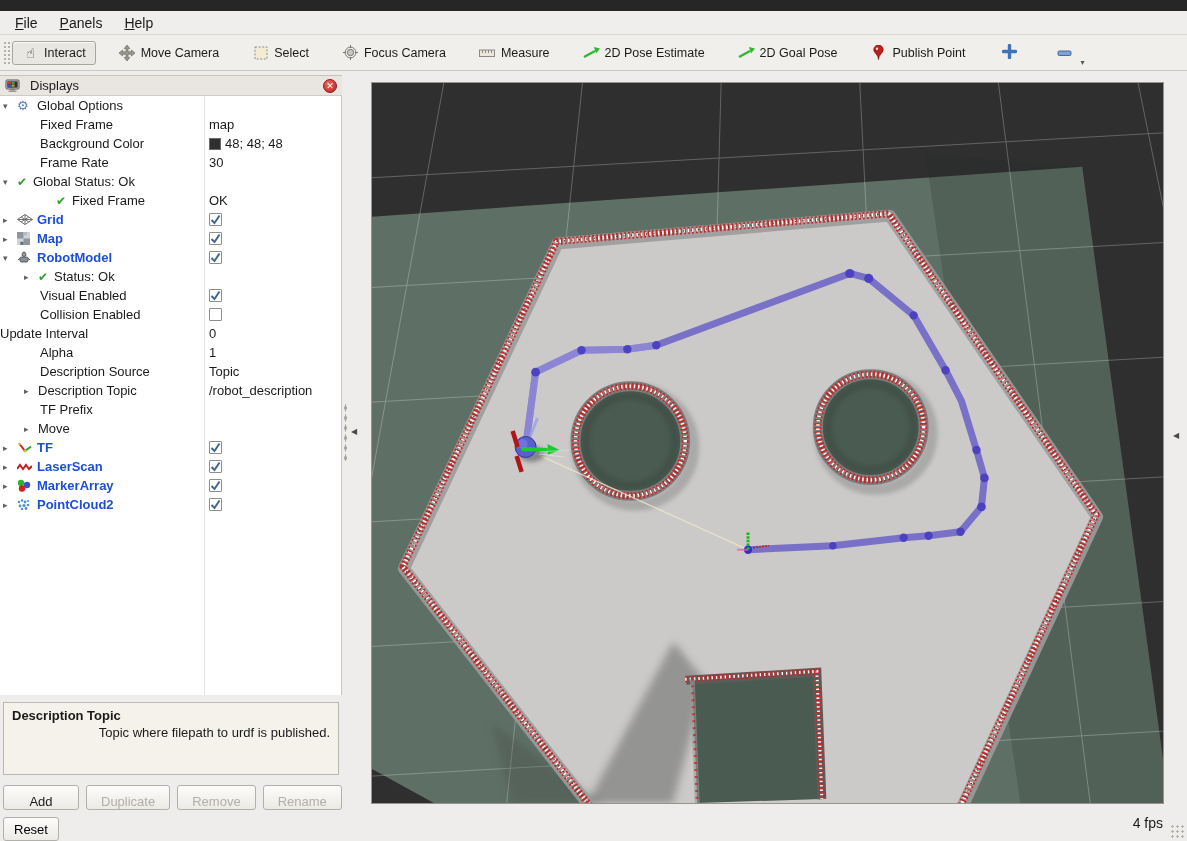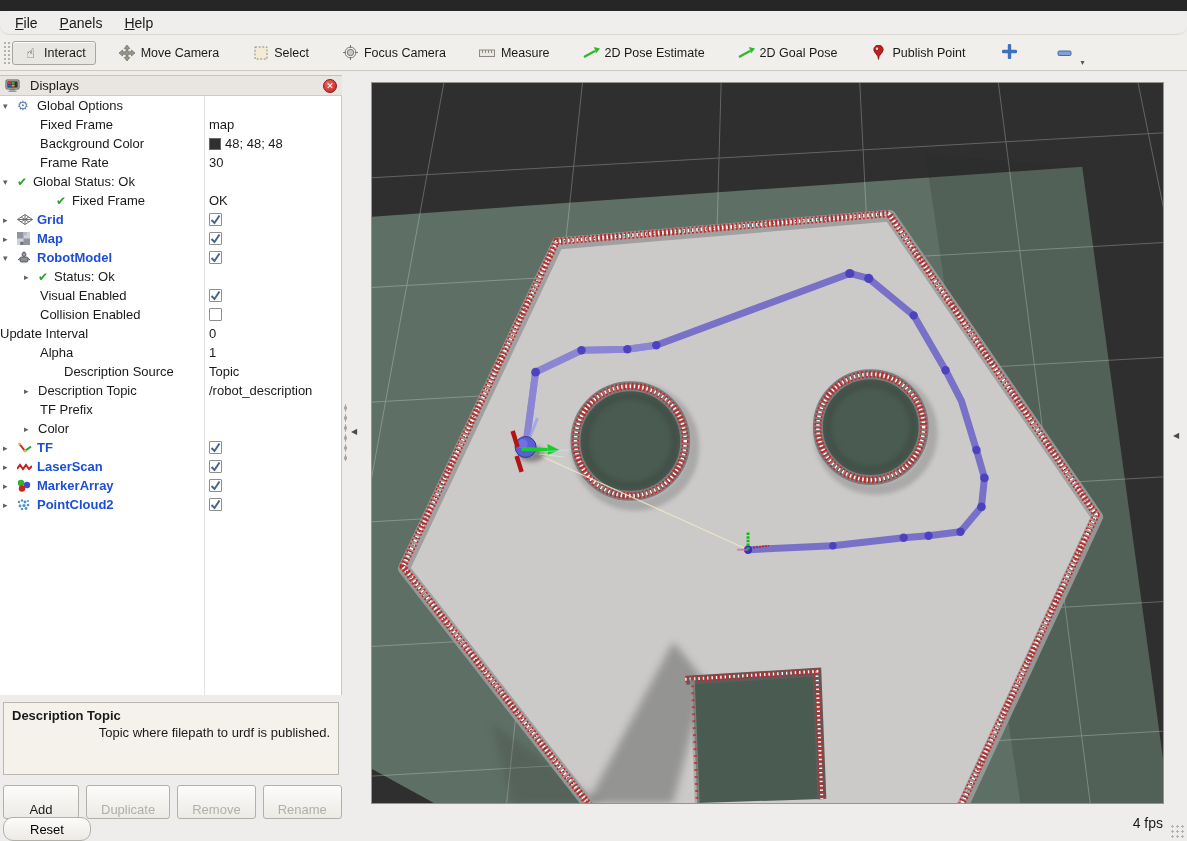--- a/index.html
+++ b/index.html
@@ -5,21 +5,21 @@
   * { box-sizing: border-box; }
   html,body { margin:0; padding:0; }
   #app {
     position:relative; width:1187px; height:841px; overflow:hidden;
     background:#efedeb; font-family:"Liberation Sans","DejaVu Sans",sans-serif;
     font-size:13px; color:#1a1a1a;
   }
   .titlestrip { position:absolute; left:0; top:0; width:1187px; height:11px; background:#262626; }
   
   .menubar { position:absolute; left:0; top:11px; width:1187px; height:24px;
-    background:#f0eeec; border-bottom:1px solid #dbd8d3; display:flex; align-items:center; padding-left:4px;border-radius:10px; }
+    background:#f0eeec; border-bottom:1px solid #dbd8d3; display:flex; align-items:center; padding-left:4px; }
   .menu-item { padding:2px 11px; font-size:14px; cursor:default; }
   .menu-item u { text-decoration:underline; }
   
   .toolbar { position:absolute; left:0; top:35px; width:1187px; height:36px;
     background:#f1efec; border-bottom:1px solid #ccc9c3; display:flex; align-items:center; padding-left:3px; }
   .tb-grip { width:7px; height:24px; margin-right:2px;
     background-image:radial-gradient(#b5b2ac 1px, transparent 1.2px); background-size:4px 4px; }
   .tool { display:flex; align-items:center; gap:5px; padding:3px 9px; margin-right:13px;
     border:1px solid transparent; border-radius:3px; font-size:12.5px; white-space:nowrap; cursor:default; }
   .tool.active { background:#e9e7e2; border-color:#a9a69f; box-shadow:inset 0 1px 0 #fbfaf8; }
@@ -51,26 +51,26 @@
   .tree-splitter { position:absolute; left:0; top:695px; width:342px; height:7px; }
   .tree-splitter::after { content:""; position:absolute; left:160px; top:3px; width:22px; height:2px;
     background-image:radial-gradient(#a8a5a0 0.8px, transparent 1px); background-size:4px 2px; }
   .helpbox { position:absolute; left:3px; top:702px; width:336px; height:73px;
     background:#f4f2ea; border:1px solid #bab7b1; padding:5px 8px; }
   .help-title { font-weight:bold; font-size:13px; }
   .help-body { font-size:13px; margin-top:2px;text-align:right; }
   .btnrow { position:absolute; left:3px; top:785px; display:flex; gap:7px; }
   .pbtn { height:25px; border:1px solid #b3b0a9; border-radius:3px;
     background:linear-gradient(#fdfcfb,#eceae5); font-size:13px; color:#1a1a1a;
-    font-family:inherit; padding:16px 14px; }
+    font-family:inherit; padding:8px 14px; }
   .pbtn.wide { min-width:76px; }
   .pbtn:disabled { color:#b2afa8; }
   .reset-btn { position:absolute; left:3px; top:817px; height:24px; min-width:50px;
-    border:1px solid #b3b0a9; border-radius:10px; background:linear-gradient(#fdfcfb,#eceae5);
-    font-size:13px; font-family:inherit; padding:0 26px; }
+    border:1px solid #b3b0a9; border-radius:3px; background:linear-gradient(#fdfcfb,#eceae5);
+    font-size:13px; font-family:inherit; padding:0 10px; }
   
   .left-splitter { position:absolute; left:342px; top:75px; width:29px; height:766px; }
   .left-splitter .dots { position:absolute; left:2px; top:328px; width:3px; height:58px;
     background-image:radial-gradient(#a8a5a0 1px, transparent 1.2px); background-size:3px 10px; }
   .splitter-arrow { position:absolute; font-size:8px; color:#4a4a4a; }
   .right-splitter { position:absolute; left:1164px; top:75px; width:23px; height:766px; }
   .fps { position:absolute; left:1040px; top:815px; width:123px; text-align:right; font-size:14px; }
   .corner-grip { position:absolute; left:1170px; top:824px; width:14px; height:14px;
     background-image:radial-gradient(#b5b2ac 1px, transparent 1.2px); background-size:5px 5px; }
   
@@ -316,42 +316,42 @@
         <span class="vcell">
           <span>0</span>
         </span>
       </div>
       <div class="row" style="padding-left: 40px;">
         <span class="rlabel">Alpha</span>
         <span class="vcell">
           <span>1</span>
         </span>
       </div>
-      <div class="row" style="padding-left: 64px;">
+      <div class="row" style="padding-left: 40px;">
         <span class="rlabel">Description Source</span>
         <span class="vcell">
           <span>Topic</span>
         </span>
       </div>
       <div class="row" style="padding-left: 24px;">
         <span class="exp">▸</span>
         <span class="rlabel">Description Topic</span>
         <span class="vcell">
           <span>/robot_description</span>
         </span>
       </div>
       <div class="row" style="padding-left: 40px;">
         <span class="rlabel">TF Prefix</span>
         <span class="vcell">
           <span></span>
         </span>
       </div>
       <div class="row" style="padding-left: 24px;">
         <span class="exp">▸</span>
-        <span class="rlabel">Color</span>
+        <span class="rlabel">Move</span>
       </div>
       <div class="row" style="padding-left: 3px;">
         <span class="exp">▸</span>
         <span class="ticn">
           <svg width="16" height="13" viewBox="0 0 16 13">
             <line x1="8" y1="10" x2="2.5" y2="3" stroke="#cc2222" stroke-width="2"></line>
             <line x1="8" y1="10" x2="14" y2="5.5" stroke="#2aa22a" stroke-width="2"></line>
             <circle cx="8" cy="10" r="1.6" fill="#d4c23a"></circle>
             <circle cx="2.5" cy="3" r="1.3" fill="#d4c23a"></circle>
           </svg>

